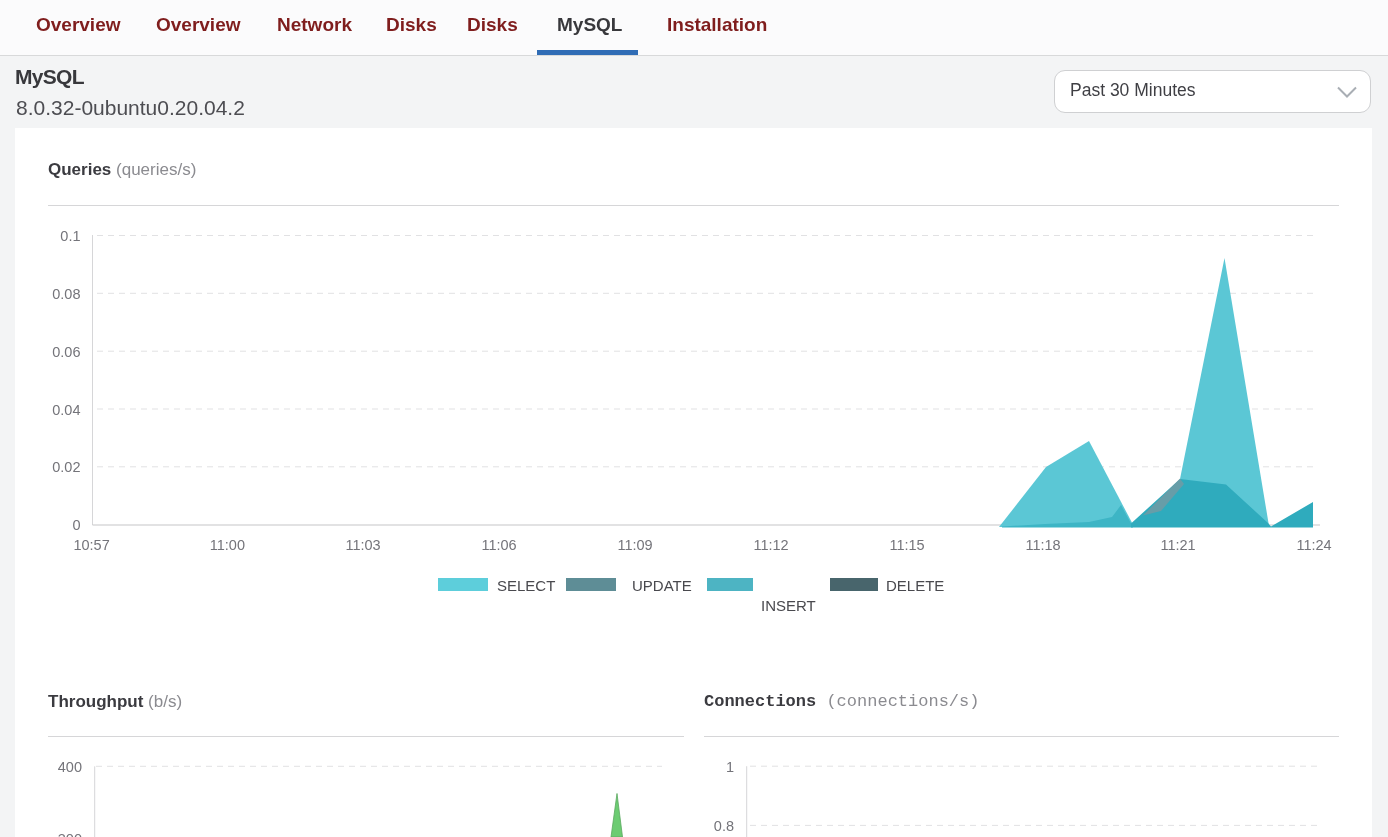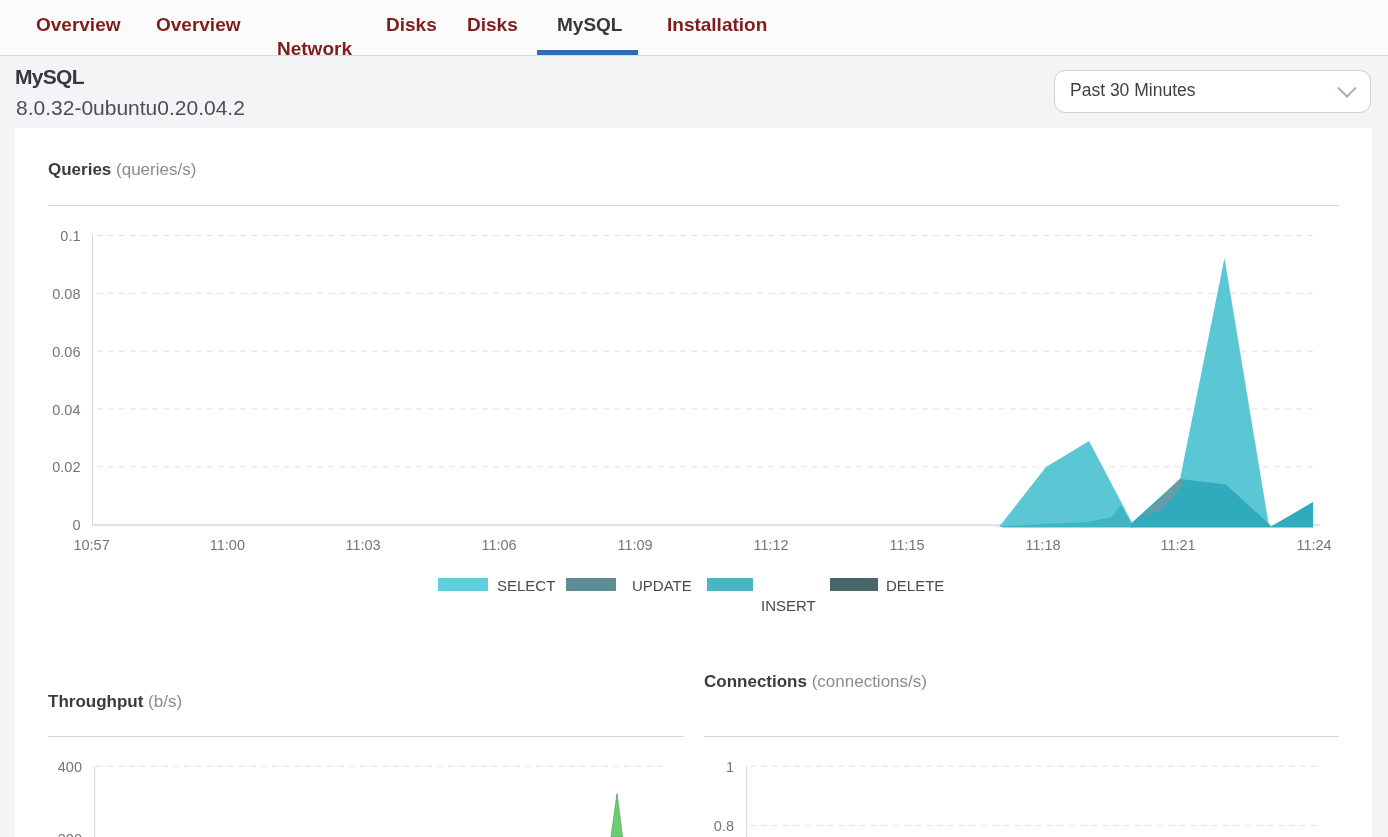--- a/index.html
+++ b/index.html
@@ -23,41 +23,41 @@
   .hr{position:absolute;height:1px;background:#d6d6d8;}
   
   .sw{position:absolute;top:578px;width:50px;height:13px;}
   .lg{position:absolute;top:577px;font-size:15px;color:#49494e;}
 </style>
 </head>
 <body>
 <div id="topbar" class="abs"></div>
 <span class="tab" style="left:36px;">Overview</span>
 <span class="tab" style="left:156px;">Overview</span>
-<span class="tab" style="left:277px;margin-top:24px;">Network</span>
+<span class="tab" style="left:277px;">Network</span>
 <span class="tab" style="left:386px;">Disks</span>
 <span class="tab" style="left:467px;">Disks</span>
 <span class="tab active" style="left:557px;">MySQL</span>
 <span class="tab" style="left:659px;margin-left:8px;">Installation</span>
 <div id="underline" class="abs"></div>
 
 <div id="h-title" class="abs">MySQL</div>
 <div id="h-ver" class="abs">8.0.32-0ubuntu0.20.04.2</div>
 <div id="dropdown" class="abs">
     <span>Past 30 Minutes</span>
   </div>
 
 <div id="card" class="abs"></div>
 
 <div class="sect-title" style="left:48px;top:160px;">Queries <span class="unit">(queries/s)</span></div>
 <div class="hr" style="left:48px;top:205px;width:1291px;"></div>
 
 <div class="sect-title" style="left:48px;top:692px;">Throughput <span class="unit">(b/s)</span></div>
 <div class="hr" style="left:48px;top:736px;width:636px;"></div>
-<div class="sect-title" style="left:704px;top:672px;">Connections <span class="unit">(connections/s)</span></div>
+<div class="sect-title" style="left:704px;top:692px;font-family:Liberation Mono, monospace;">Connections <span class="unit">(connections/s)</span></div>
 <div class="hr" style="left:704px;top:736px;width:635px;"></div>
 
 <div class="sw" style="left:438px;background:#5dcedb;"></div>
 <div class="lg" style="left:497px;">SELECT</div>
 <div class="sw" style="left:566px;background:#5e8d96;"></div>
 <div class="lg" style="left:624px;margin-left:8px;">UPDATE</div>
 <div class="sw" style="left:707px;width:46px;background:#4db4c3;"></div>
 <div class="lg" style="left:761px;margin-top:20px;">INSERT</div>
 <div class="sw" style="left:830px;width:48px;background:#48656c;"></div>
 <div class="lg" style="left:886px;">DELETE</div>

